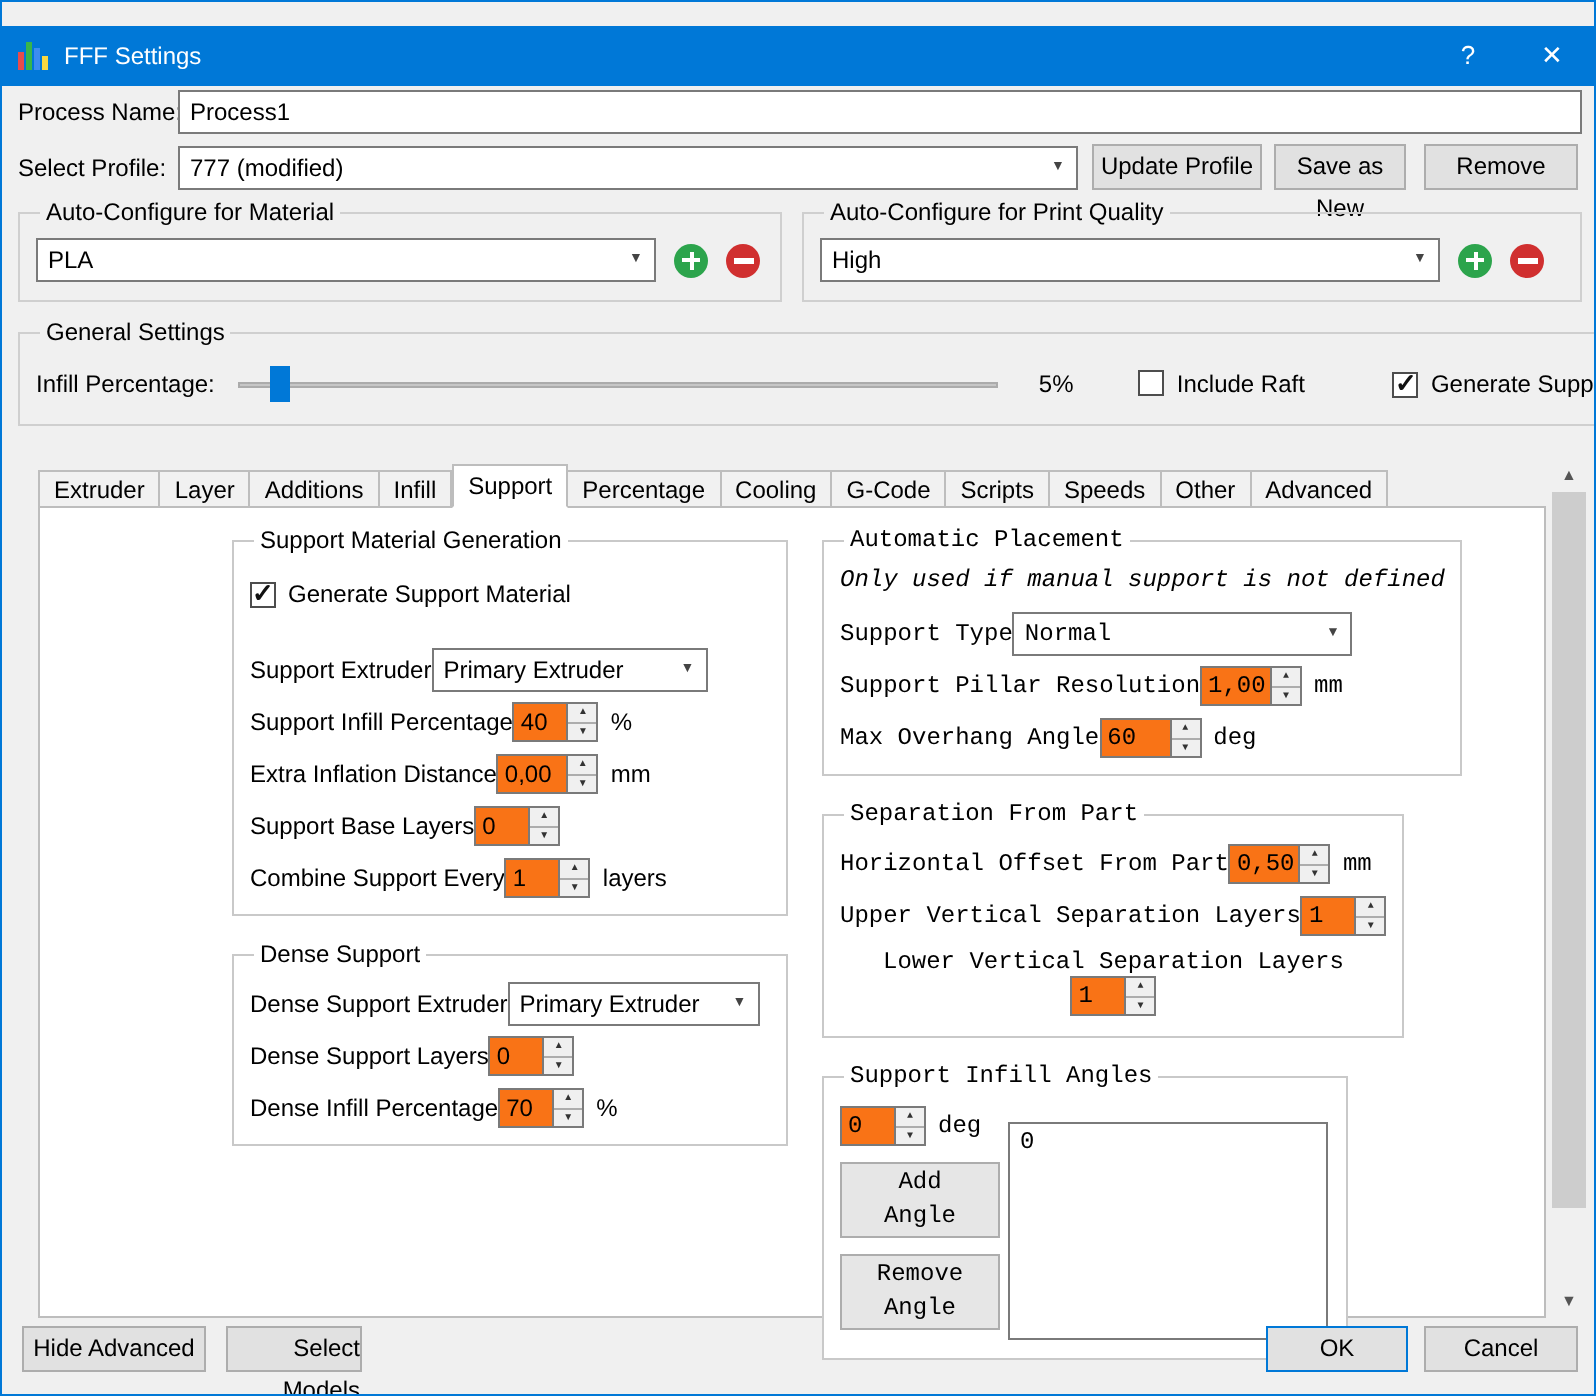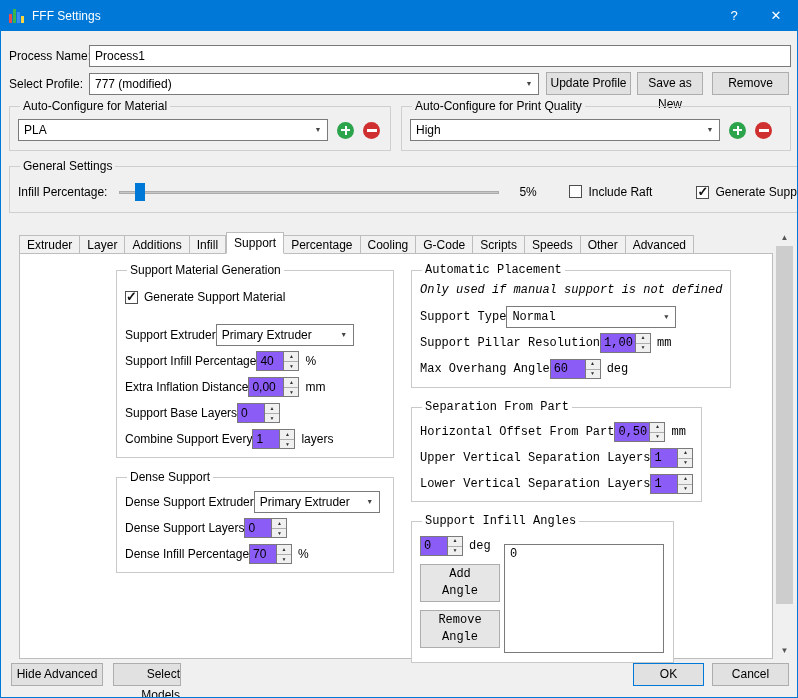--- a/index.html
+++ b/index.html
@@ -2,21 +2,21 @@
 <html><head>
 <meta charset="utf-8">
 <style>
   * { box-sizing: border-box; margin: 0; padding: 0; }
   html,body { background:#9a9a9a; }
   body { font-family:"Liberation Sans", sans-serif; font-size:12px; color:#000; }
   .window { position:relative; width:798px; height:698px; background:#f0f0f0;
             border:1px solid #0078d7; overflow:hidden; }
 
   
-  .titlebar { position:absolute; left:0; top:0; width:100%; height:30px; background:#0078d7;
+  .titlebar { position:absolute; left:0; top:12px; width:100%; height:30px; background:#0078d7;
               color:#fff; display:flex; align-items:center; }
   .app-icon { margin-left:8px; display:flex; align-items:flex-end; gap:1px; height:14px; }
   .app-icon i { display:block; width:3px; }
   .app-icon .b1 { height:9px;  background:#e84c4c; }
   .app-icon .b2 { height:14px; background:#39b54a; }
   .app-icon .b3 { height:11px; background:#3d8cf0; }
   .app-icon .b4 { height:7px;  background:#f7d842; }
   .tb-title { margin-left:8px; font-size:12px; }
   .tb-btn { width:42px; height:30px; line-height:30px; text-align:center; font-size:13px; cursor:default; }
   .tb-help { margin-left:auto; }
@@ -41,21 +41,21 @@
   .iconbtn.plus::after  { content:""; position:absolute; left:7.5px; top:4px; width:2px; height:9px; background:#fff; }
   .iconbtn.minus { background:#d02f2f; }
   .iconbtn.minus::before { content:""; position:absolute; left:3.5px; top:7px; width:10px; height:3px; background:#fff; }
 
   .cb { width:13px; height:13px; background:#fff; border:1px solid #4d4d4d; display:inline-block;
         position:relative; flex:none; }
   .cb.checked::after { content:"✓"; position:absolute; left:0; top:-3px; font-size:13px; font-weight:bold; color:#111; }
   .cblbl { margin-left:6px; }
 
   .spin { display:inline-flex; height:20px; flex:none; }
-  .spin .spin-val { border:1px solid #7a7a7a; background:#8b5cf6; width:28px; padding:0 3px; line-height:18px; overflow:hidden; }
+  .spin .spin-val { border:1px solid #7a7a7a; background:#f97316; width:28px; padding:0 3px; line-height:18px; overflow:hidden; }
   .spin.wide .spin-val { width:36px; }
   .spin .spin-btns { display:flex; flex-direction:column; width:15px; border:1px solid #7a7a7a; border-left:none; }
   .spin .sbtn { flex:1; background:#f0f0f0; display:flex; align-items:center; justify-content:center; }
   .spin .sbtn.up { border-bottom:1px solid #adadad; }
   .spin .sbtn.up::before { content:"▲"; font-size:5px; color:#333; }
   .spin .sbtn.dn::before { content:"▼"; font-size:5px; color:#333; }
   .unit { margin-left:6px; }
 
   fieldset { border:1px solid #cfcfcf; padding:4px 8px 6px; }
   legend { padding:0 3px; margin-left:2px; font-size:12px; }
@@ -369,21 +369,21 @@
         <div class="frow">
           <span class="lbl lw164">Upper Vertical Separation Layers</span>
           <span class="spin">
             <span class="spin-val">1</span>
             <span class="spin-btns">
                 <span class="sbtn up"></span>
                 <span class="sbtn dn"></span>
               </span>
           </span>
         </div>
-        <div class="frow" style="margin-bottom:1px;">
+        <div class="frow" style="margin-bottom:18px;flex-direction:column;">
           <span class="lbl lw164">Lower Vertical Separation Layers</span>
           <span class="spin">
             <span class="spin-val">1</span>
             <span class="spin-btns">
                 <span class="sbtn up"></span>
                 <span class="sbtn dn"></span>
               </span>
           </span>
         </div>
       </fieldset>

